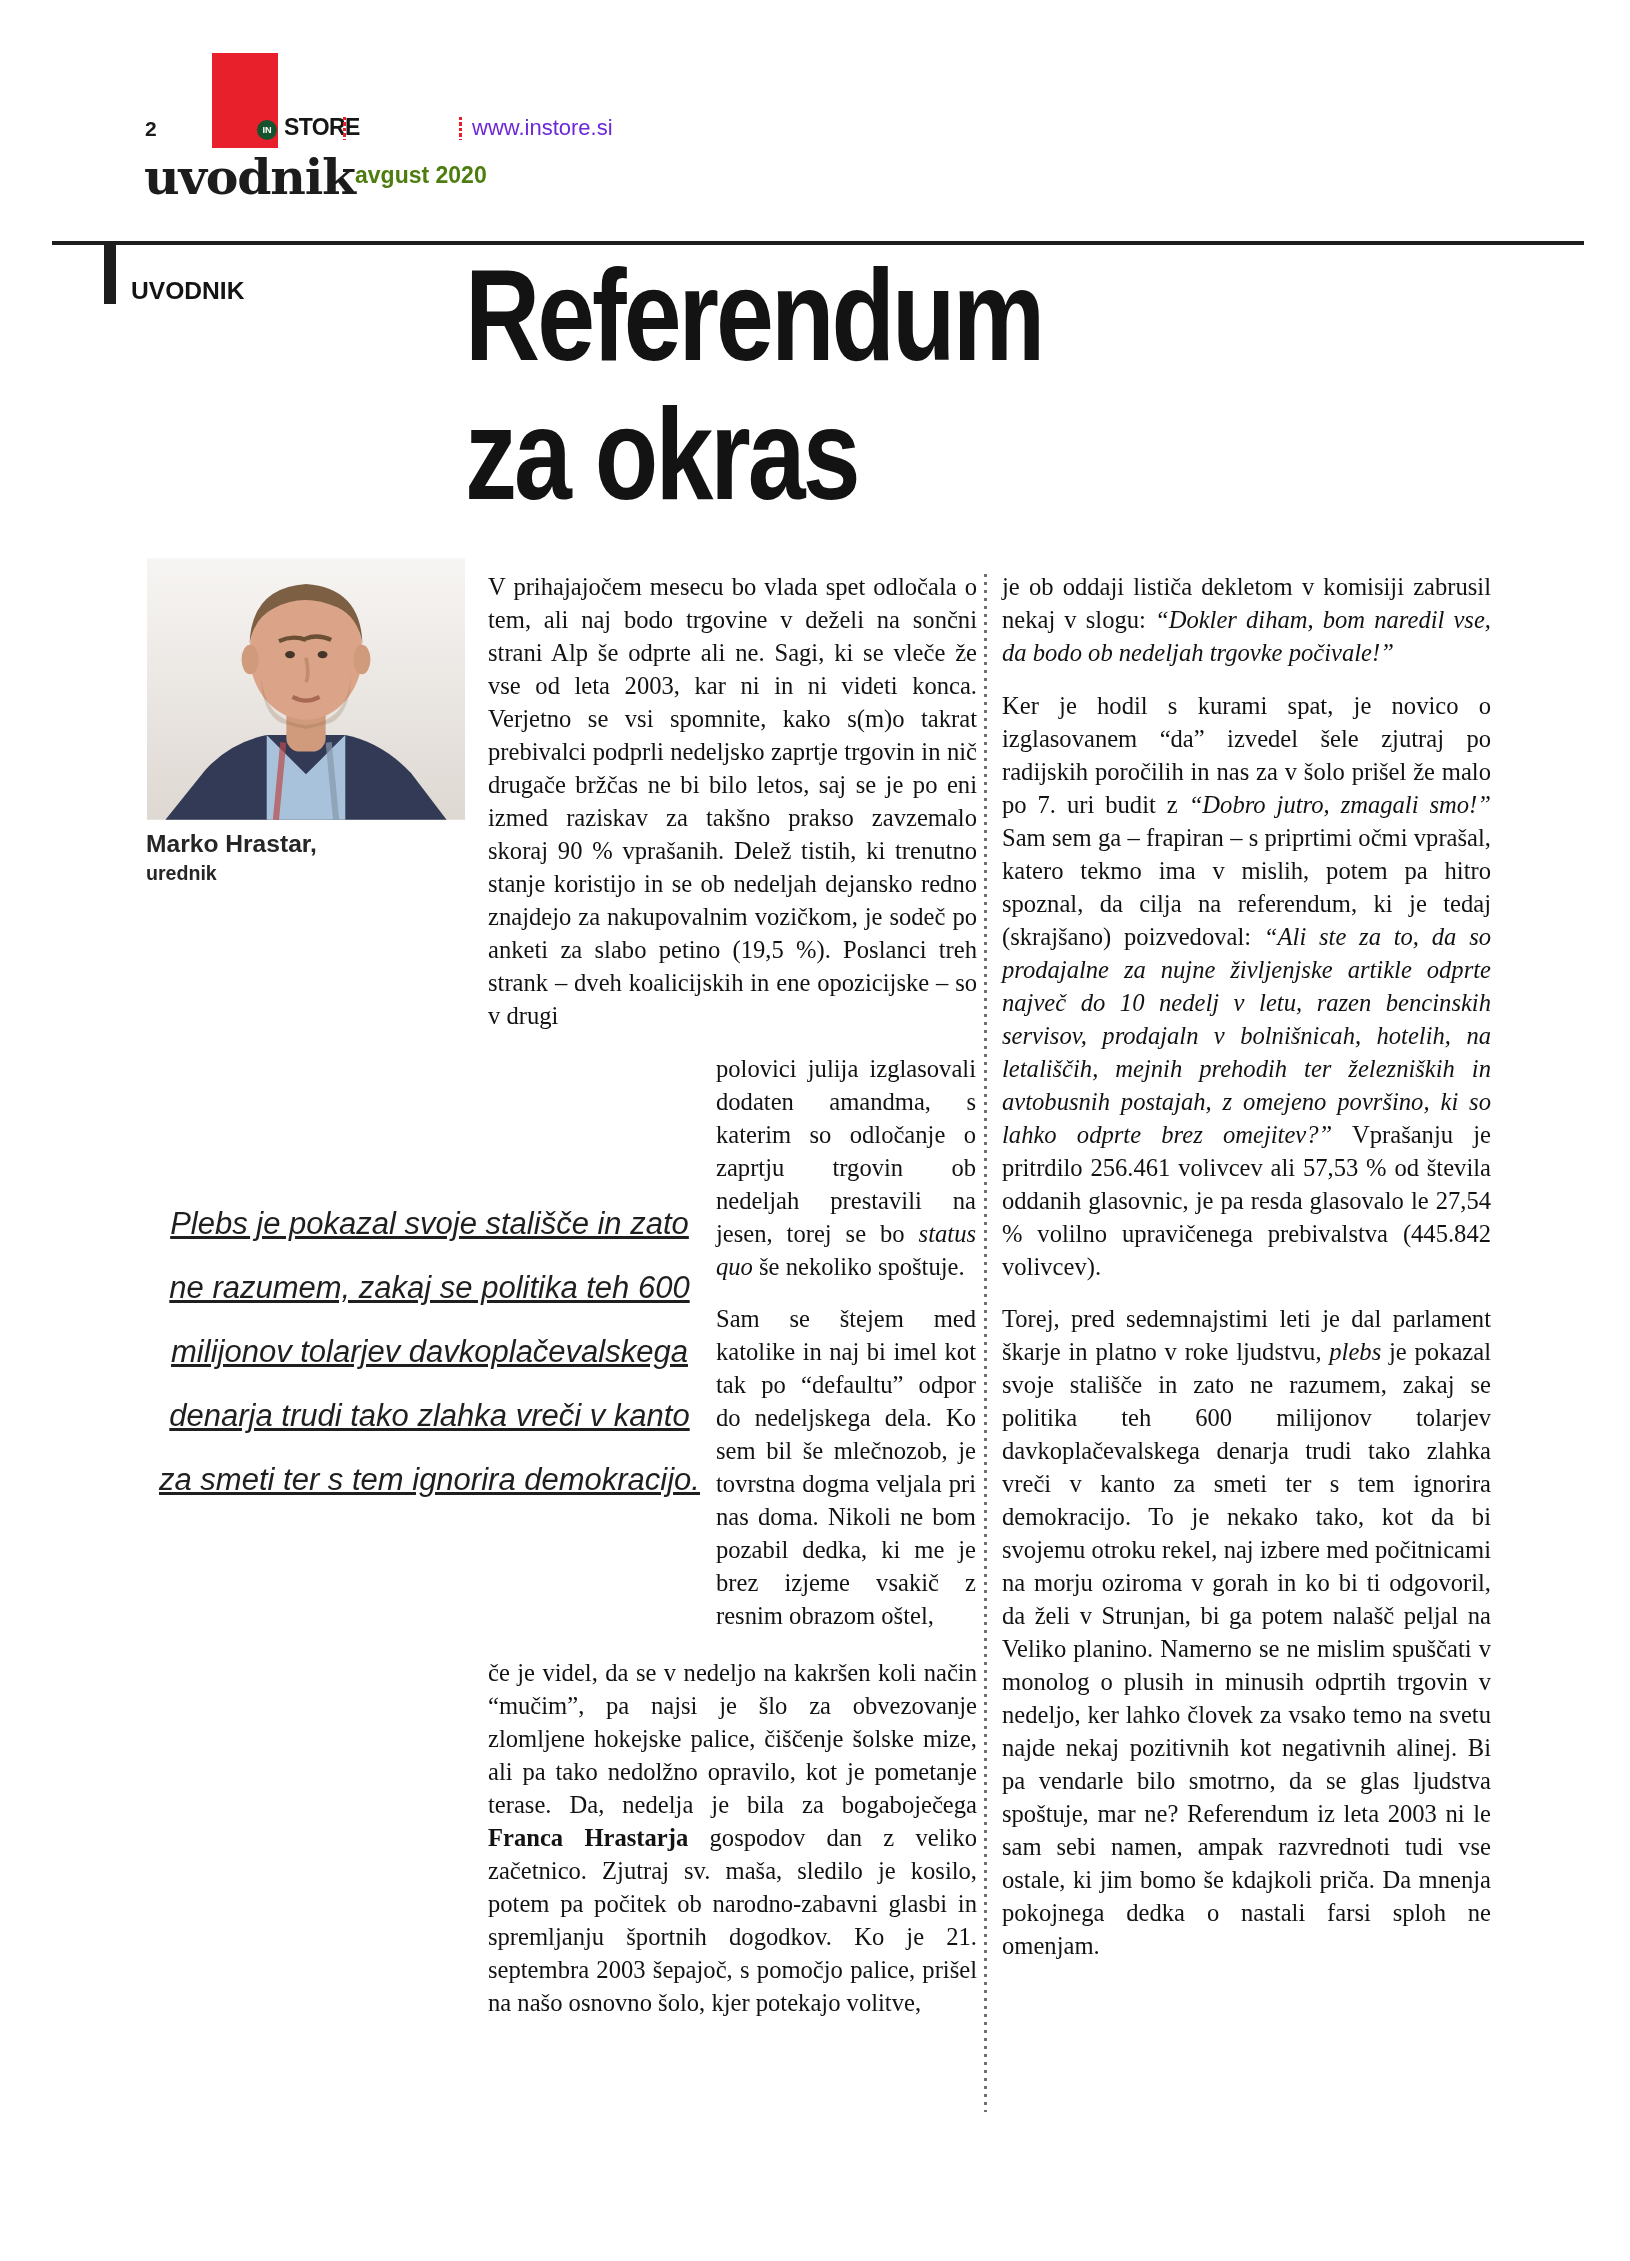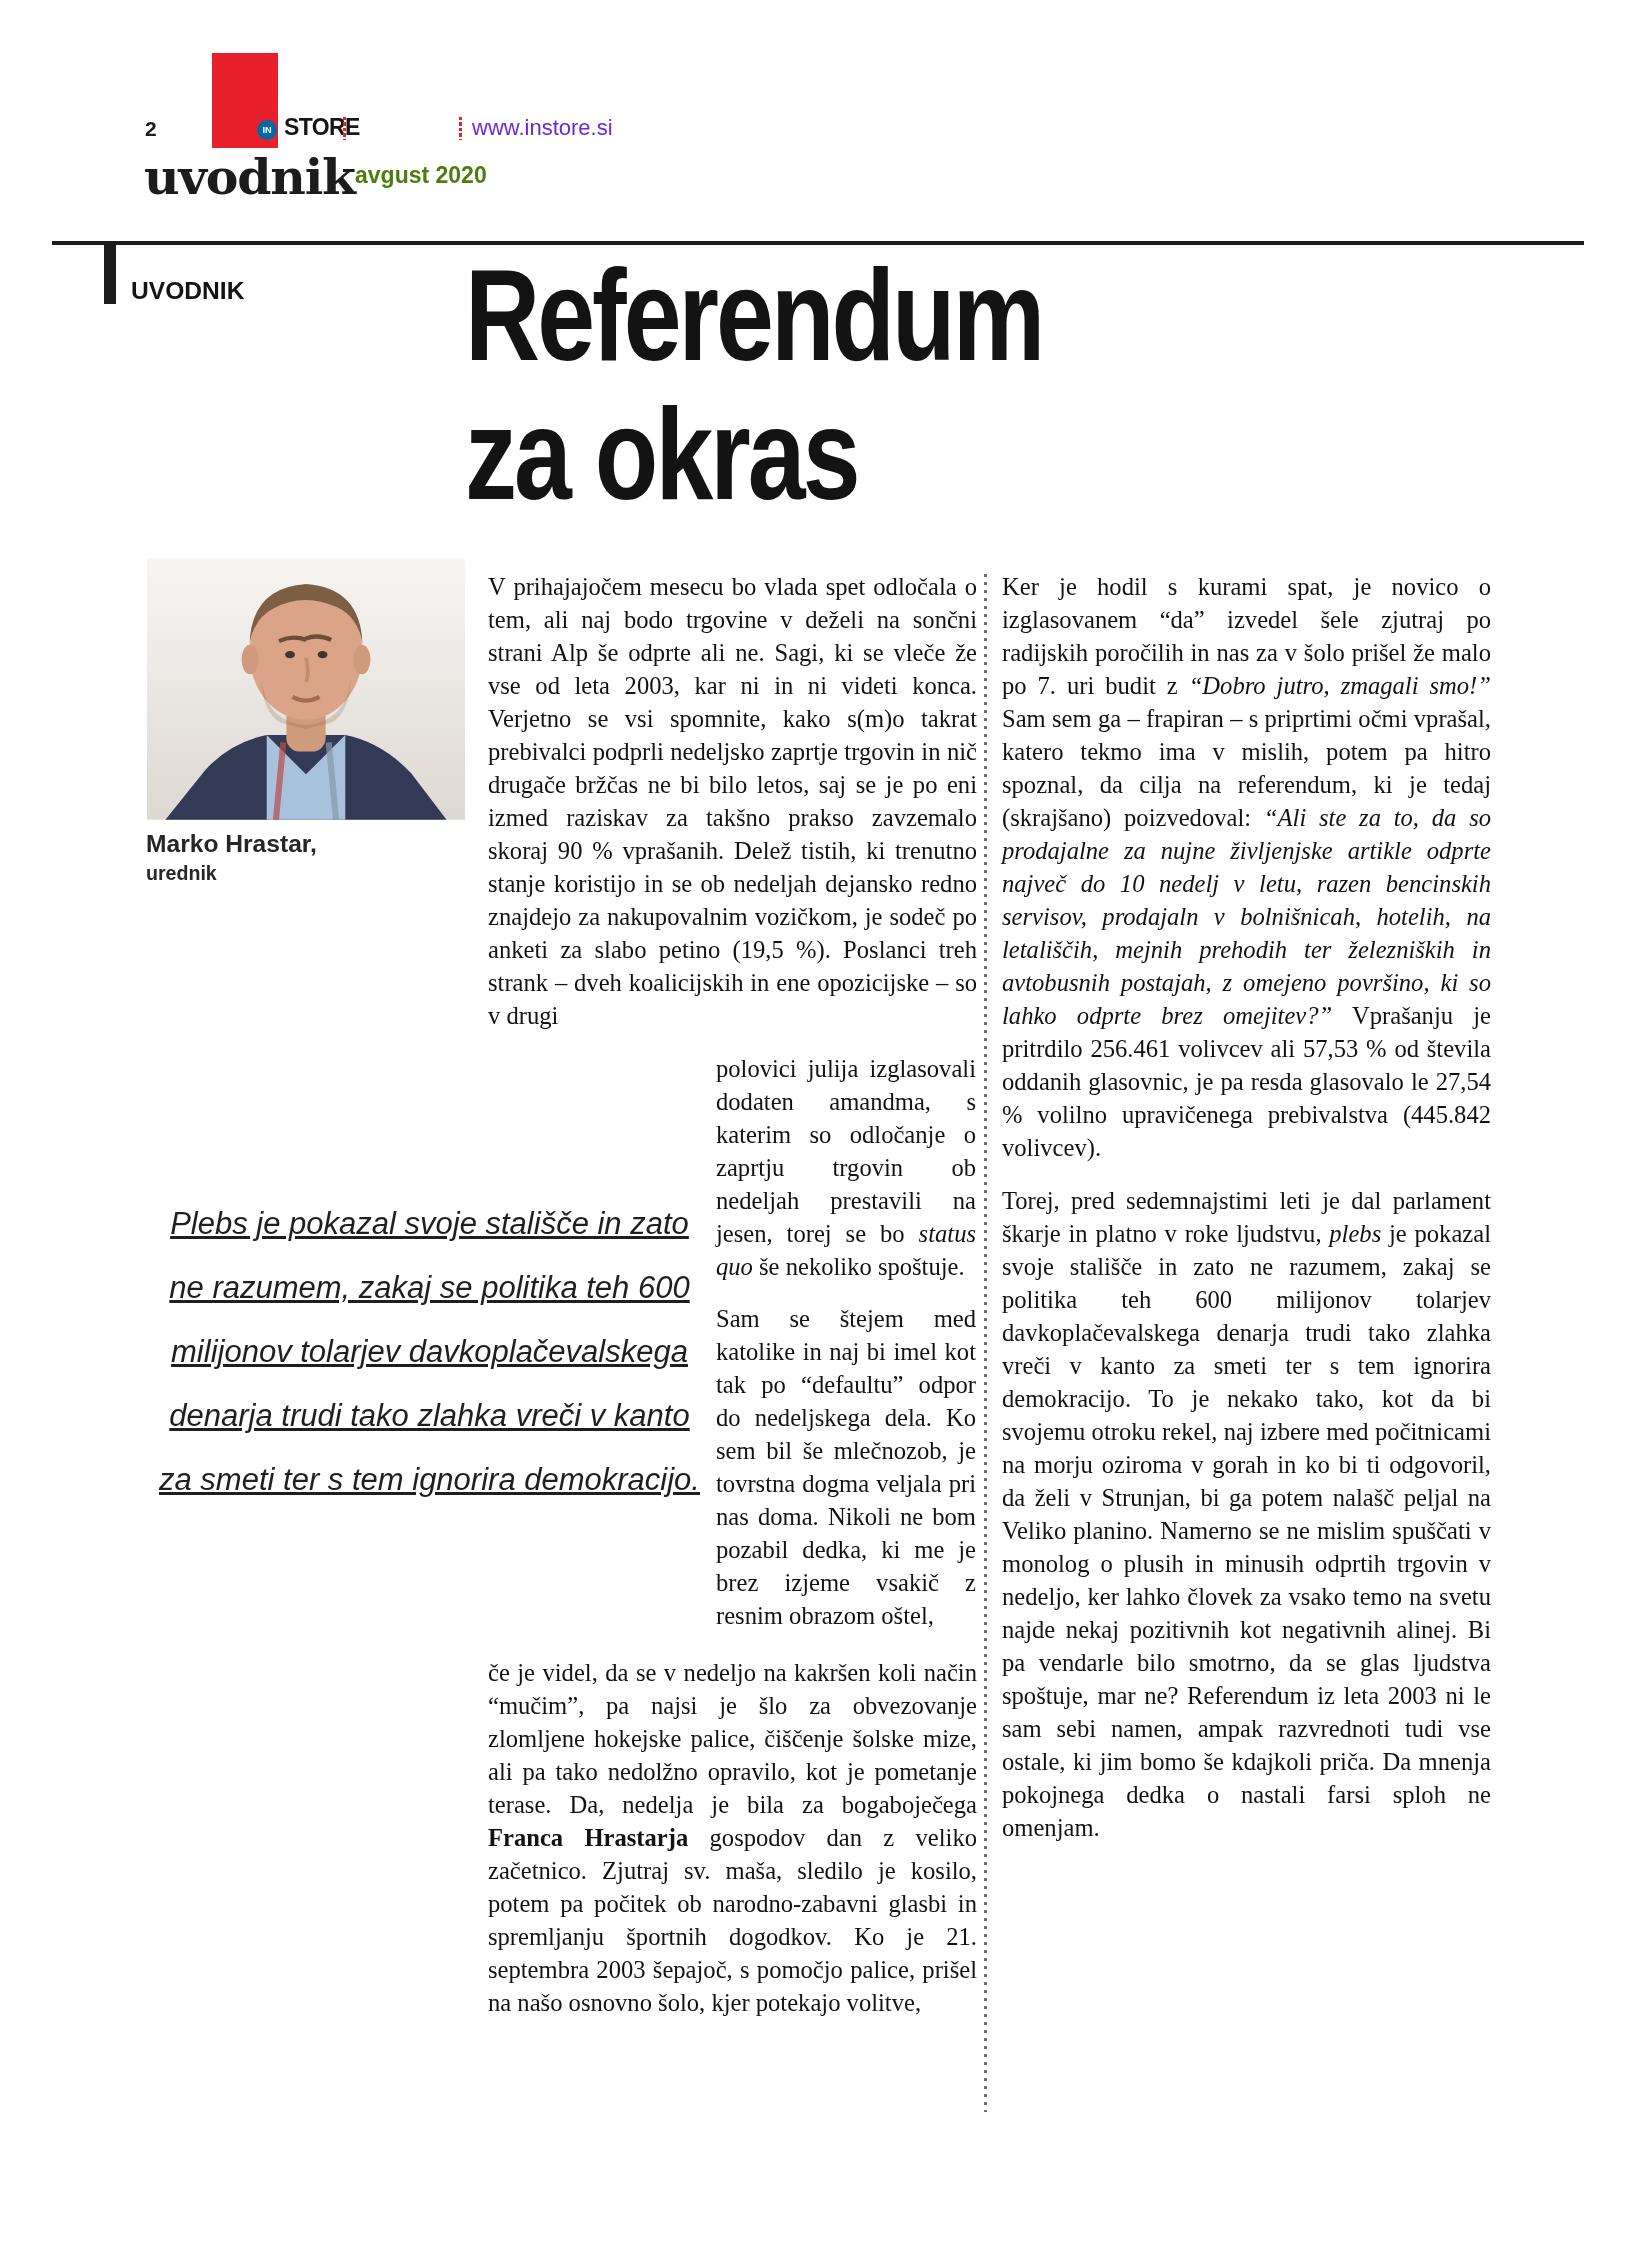--- a/index.html
+++ b/index.html
@@ -3,21 +3,21 @@
 <meta charset="utf-8">
 <style>
   html,body{margin:0;padding:0;background:#888;}
   .page{position:relative;width:1630px;height:2261px;background:#ffffff;overflow:hidden;
         font-family:"Liberation Serif",serif;}
   .abs{position:absolute;}
 
   
   .pageno{left:145px;top:117px;font:700 21px "Liberation Sans",sans-serif;color:#1b1b1b;}
   .red-block{left:212px;top:53px;width:66px;height:95px;background:#e8202b;}
-  .logo-circle{left:257px;top:120px;width:20px;height:20px;border-radius:50%;background:#0369a1;
+  .logo-circle{left:257px;top:120px;width:20px;height:20px;border-radius:50%;background:#14532d;
         color:#fff;font:700 9.2px "Liberation Sans",sans-serif;display:flex;align-items:center;justify-content:center;}
   .store{left:284px;top:116px;font:700 23px/23px "Liberation Sans",sans-serif;letter-spacing:-0.6px;color:#161616;}
   .dotted-v{width:3.1px;height:23px;background:repeating-linear-gradient(to bottom,#e8202b 0 3.1px,transparent 3.1px 5.5px);}
   .sep1{left:343px;top:117px;}
   .sep2{left:459px;top:117px;}
   .issue{left:355px;top:132px;font:700 23px/23px "Liberation Sans",sans-serif;color:#4d7c0f;margin-top:32px;}
   .website{left:472px;top:117px;font:400 22px/22px "Liberation Sans",sans-serif;color:#6d28d9;}
   .section-heading{left:144px;top:153px;font:700 49px/1 "DejaVu Serif",serif;letter-spacing:-1.2px;color:#1c1c1c;}
 
   .top-rule{left:52px;top:241px;width:1532px;height:4.3px;background:#1d1d1d;}
@@ -127,20 +127,23 @@
     </div>
     <p class="cont">
       <span>če je videl, da se v nedeljo na kakršen koli način “mučim”, pa najsi je šlo za obvezovanje zlomljene hokejske palice, čiščenje šolske mize, ali pa tako nedolžno opravilo, kot je pometanje terase. Da, nedelja je bila za bogaboječega </span><span class="b">Franca Hrastarja</span><span> gospodov dan z veliko začetnico. Zjutraj sv. maša, sledilo je kosilo, potem pa počitek ob narodno-zabavni glasbi in spremljanju športnih dogodkov. Ko je 21. septembra 2003 šepajoč, s pomočjo palice, prišel na našo osnovno šolo, kjer potekajo volitve,</span>
     </p>
   </div>
 
   <div class="abs col-divider"></div>
 
   <div class="col col-right">
     <p>
+      <span>je ob oddaji lističa dekletom v komisiji zabrusil nekaj v slogu: </span><span class="it">“Dokler diham, bom naredil vse, da bodo ob nedeljah trgovke počivale!”</span>
+    </p>
+    <p>
       <span>Ker je hodil s kurami spat, je novico o izglasovanem “da” izvedel šele zjutraj po radijskih poročilih in nas za v šolo prišel že malo po 7. uri budit z </span><span class="it">“Dobro jutro, zmagali smo!”</span><span> Sam sem ga – frapiran – s priprtimi očmi vprašal, katero tekmo ima v mislih, potem pa hitro spoznal, da cilja na referendum, ki je tedaj (skrajšano) poizvedoval: </span><span class="it">“Ali ste za to, da so prodajalne za nujne življenjske artikle odprte največ do 10 nedelj v letu, razen bencinskih servisov, prodajaln v bolnišnicah, hotelih, na letališčih, mejnih prehodih ter železniških in avtobusnih postajah, z omejeno površino, ki so lahko odprte brez omejitev?”</span><span> Vprašanju je pritrdilo 256.461 volivcev ali 57,53 % od števila oddanih glasovnic, je pa resda glasovalo le 27,54 % volilno upravičenega prebivalstva (445.842 volivcev).</span>
     </p>
     <p>
       <span>Torej, pred sedemnajstimi leti je dal parlament škarje in platno v roke ljudstvu, </span><span class="it">plebs</span><span> je pokazal svoje stališče in zato ne razumem, zakaj se politika teh 600 milijonov tolarjev davkoplačevalskega denarja trudi tako zlahka vreči v kanto za smeti ter s tem ignorira demokracijo. To je nekako tako, kot da bi svojemu otroku rekel, naj izbere med počitnicami na morju oziroma v gorah in ko bi ti odgovoril, da želi v Strunjan, bi ga potem nalašč peljal na Veliko planino. Namerno se ne mislim spuščati v monolog o plusih in minusih odprtih trgovin v nedeljo, ker lahko človek za vsako temo na svetu najde nekaj pozitivnih kot negativnih alinej. Bi pa vendarle bilo smotrno, da se glas ljudstva spoštuje, mar ne? Referendum iz leta 2003 ni le sam sebi namen, ampak razvrednoti tudi vse ostale, ki jim bomo še kdajkoli priča. Da mnenja pokojnega dedka o nastali farsi sploh ne omenjam.</span>
     </p>
   </div>
 
 </div>
 
 

